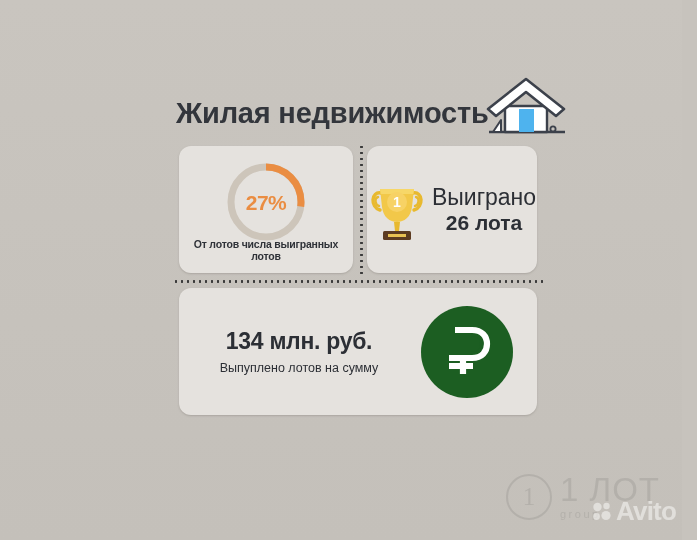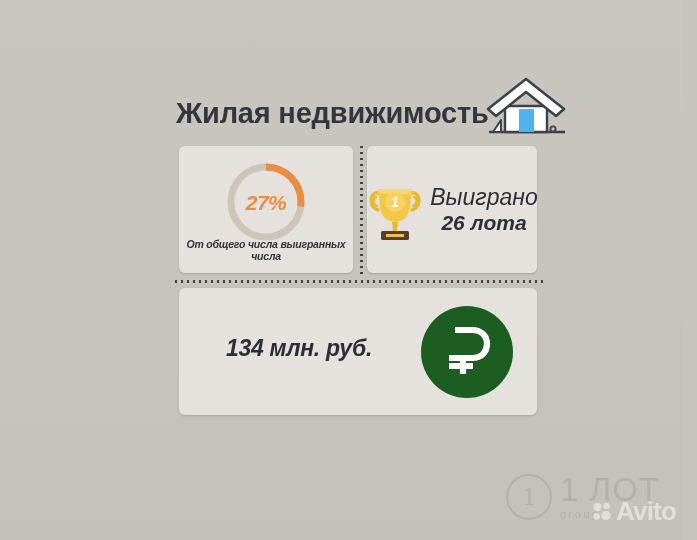--- a/index.html
+++ b/index.html
@@ -46,23 +46,22 @@
     margin-bottom: -4px;
     width: 86px;
     height: 62px;
     flex: none;
   }
 
   
   .card {
     position: absolute;
     background: #e5e2de;
-    border-radius: 6px;
+    border-radius: 12px;
     box-shadow: 0 1px 2px rgba(120,115,108,0.35);
-    font-style: italic;
   }
   #card-donut {
     left: 179px;
     top: 146px;
     width: 174px;
     height: 127px;
   }
   #card-trophy {
     left: 367px;
     top: 146px;
@@ -271,21 +270,21 @@
 
   <div class="card" id="card-donut">
     <div class="donut-wrap">
       <svg viewBox="0 0 84 84" width="84" height="84">
         <circle cx="42" cy="42" r="35" fill="none" stroke="#cdc5ba" stroke-width="7"></circle>
 
         <circle cx="42" cy="42" r="35" fill="none" stroke="#ea8d42" stroke-width="7" stroke-dasharray="59.4 160.5" transform="rotate(-90 42 42)"></circle>
       </svg>
       <div class="donut-label">27%</div>
     </div>
-    <div class="donut-caption">От общего числа выигранных числа</div>
+    <div class="donut-caption">От лотов числа выигранных лотов</div>
   </div>
 
   <div class="card" id="card-trophy">
     <div class="trophy-inner">
       <svg class="trophy-icon" viewBox="0 0 58 66">
 
         <path d="M13 16 C3 14 2 30 12 33" fill="none" stroke="#e8b92f" stroke-width="3.4" stroke-linecap="round"></path>
         <path d="M10 20 C6 21 7 28 11 29" fill="none" stroke="#e8b92f" stroke-width="2.4" stroke-linecap="round"></path>
 
         <path d="M45 16 C55 14 56 30 46 33" fill="none" stroke="#e8b92f" stroke-width="3.4" stroke-linecap="round"></path>
@@ -306,20 +305,21 @@
         <div class="trophy-line1">Выиграно</div>
         <div class="trophy-line2">26 лота</div>
       </div>
     </div>
   </div>
 
   <div class="card" id="card-sum">
     <div class="sum-inner">
       <div class="sum-texts">
         <div class="sum-value">134 млн. руб.</div>
+        <div class="sum-caption">Выпуплено лотов на сумму</div>
       </div>
       <div class="ruble-circle">
         <svg width="56" height="60" viewBox="0 0 56 60">
           <path d="M16 8 L33 8 C43 8 48 14.5 48 22 C48 29.5 43 36 33 36 L24 36 L24 52
                    M10 36 L34 36 M10 44 L34 44" fill="none" stroke="#ffffff" stroke-width="6.2" stroke-linecap="butt" stroke-linejoin="miter"></path>
           <path d="M24 14 L32 14 C38 14 41 17 41 22 C41 27 38 30 32 30 L24 30 Z" fill="#1c5e22"></path>
         </svg>
       </div>
     </div>
   </div>

